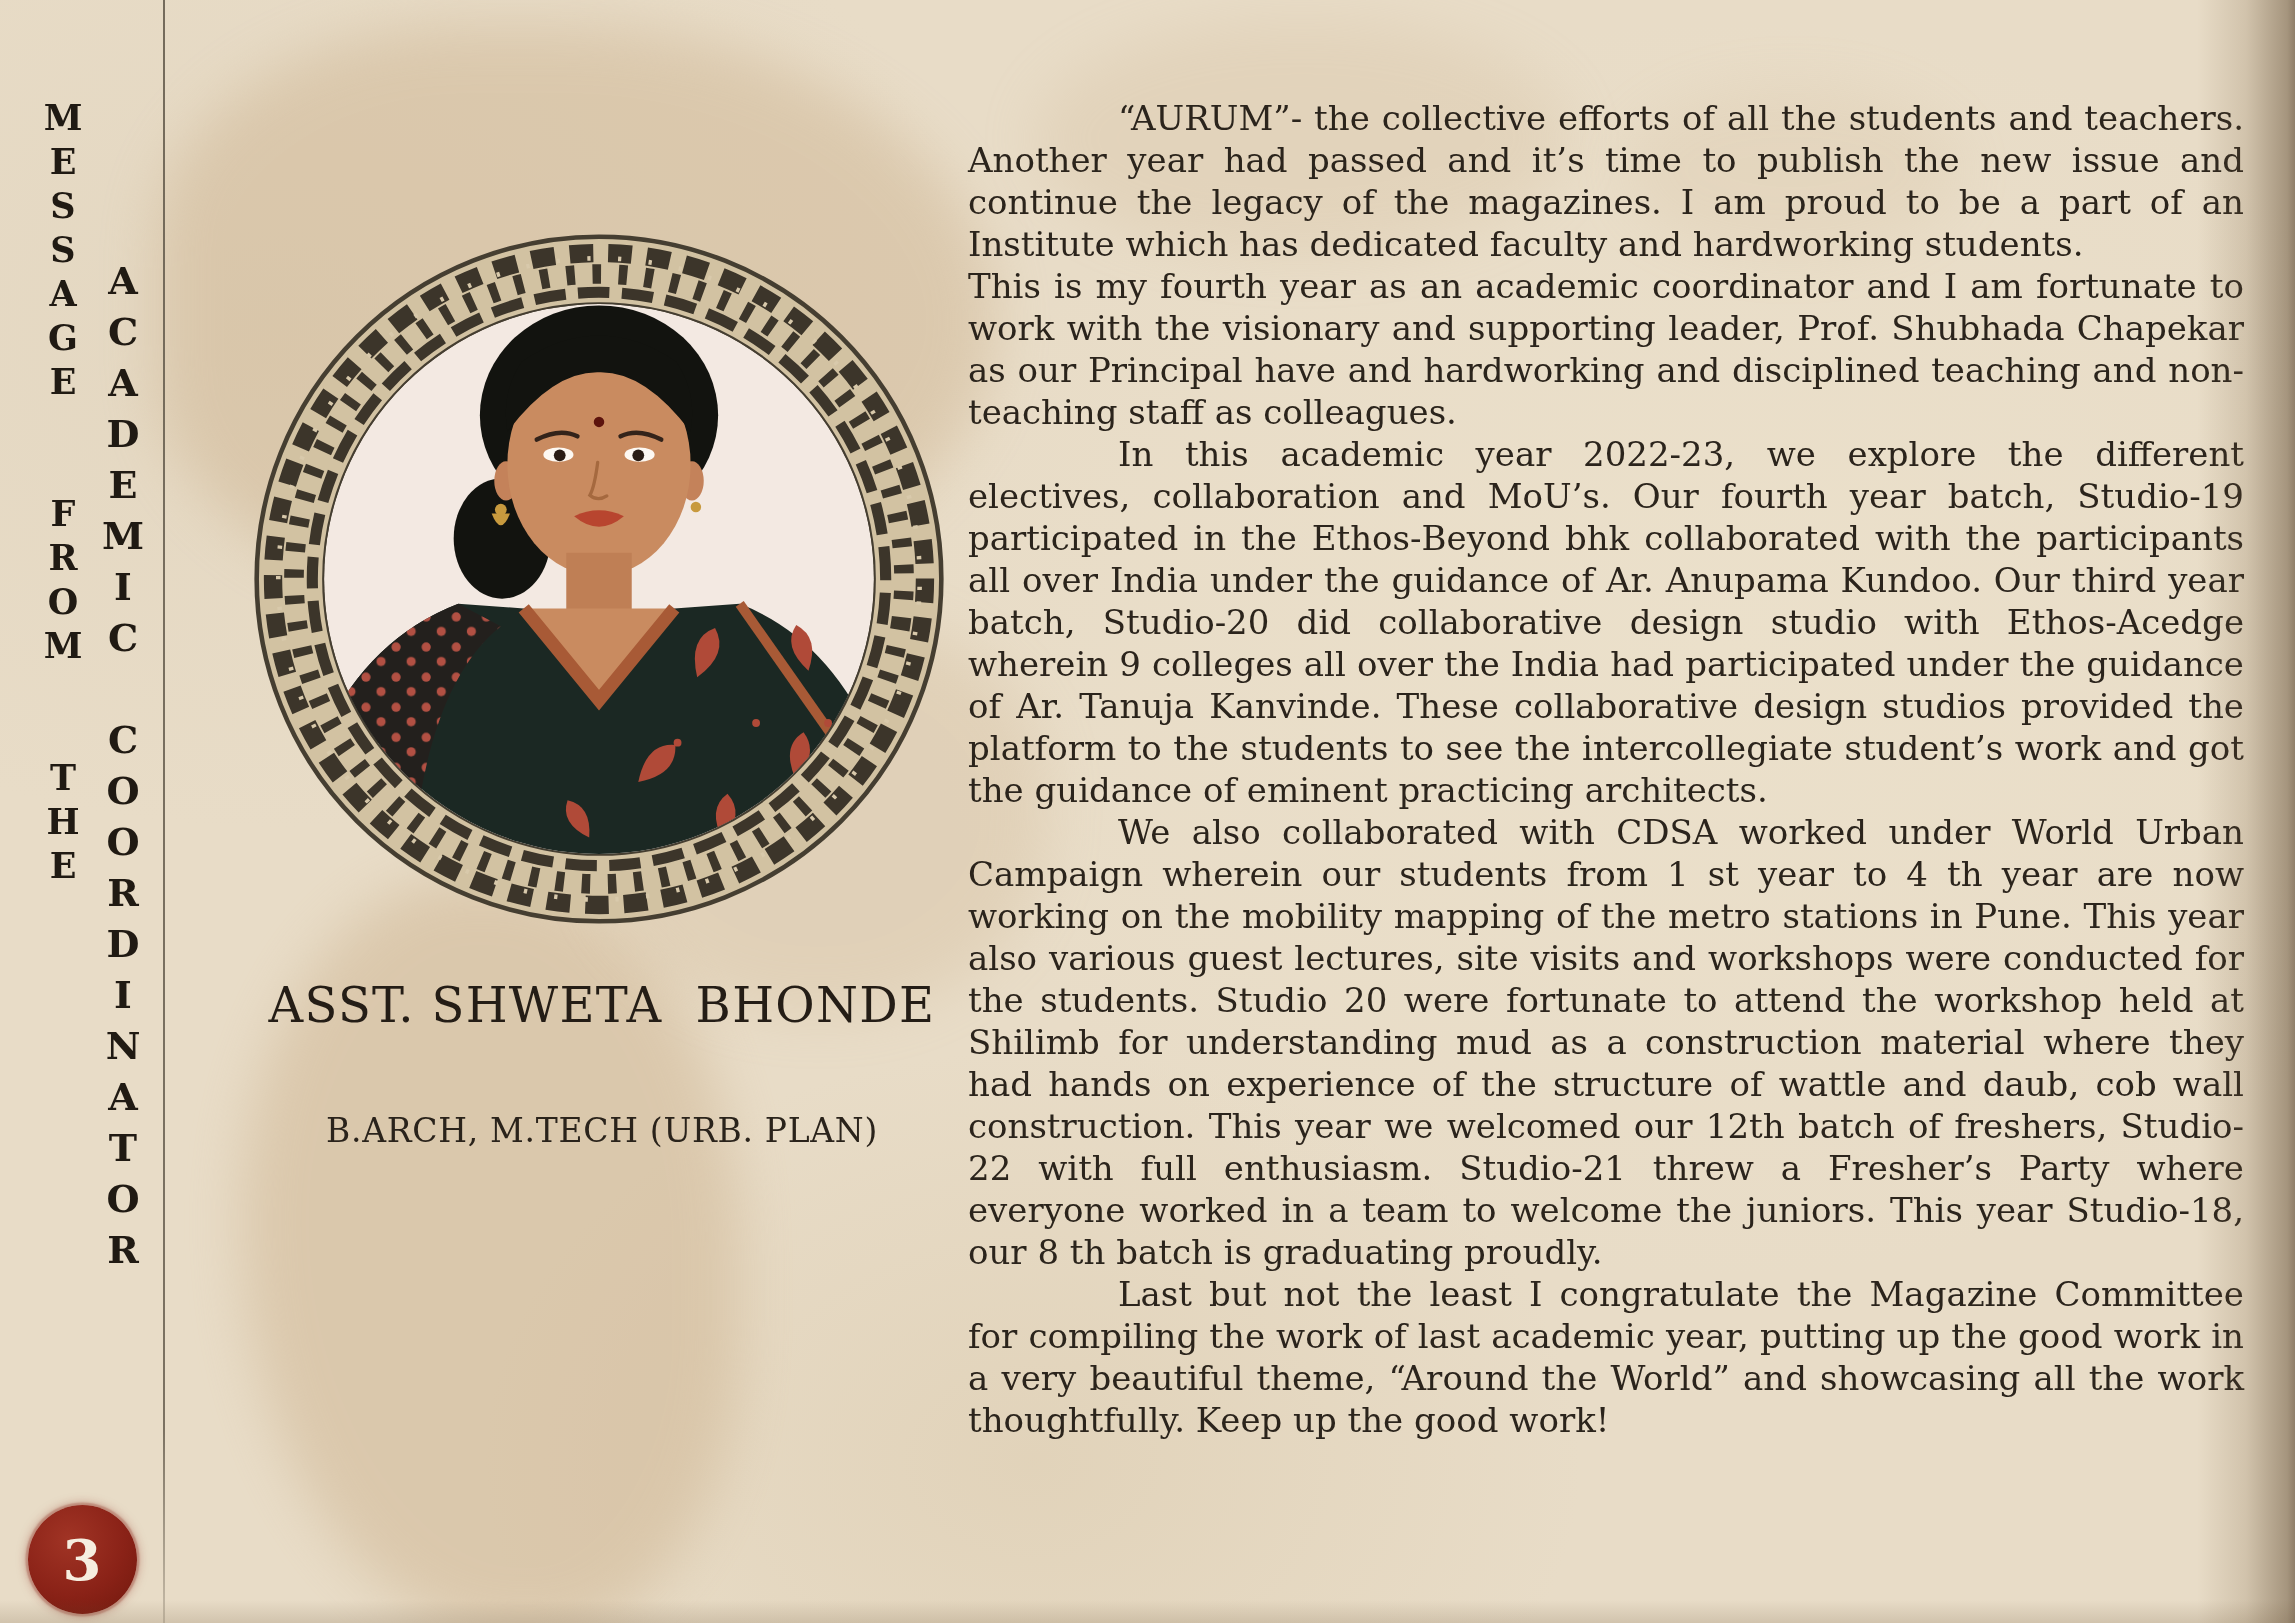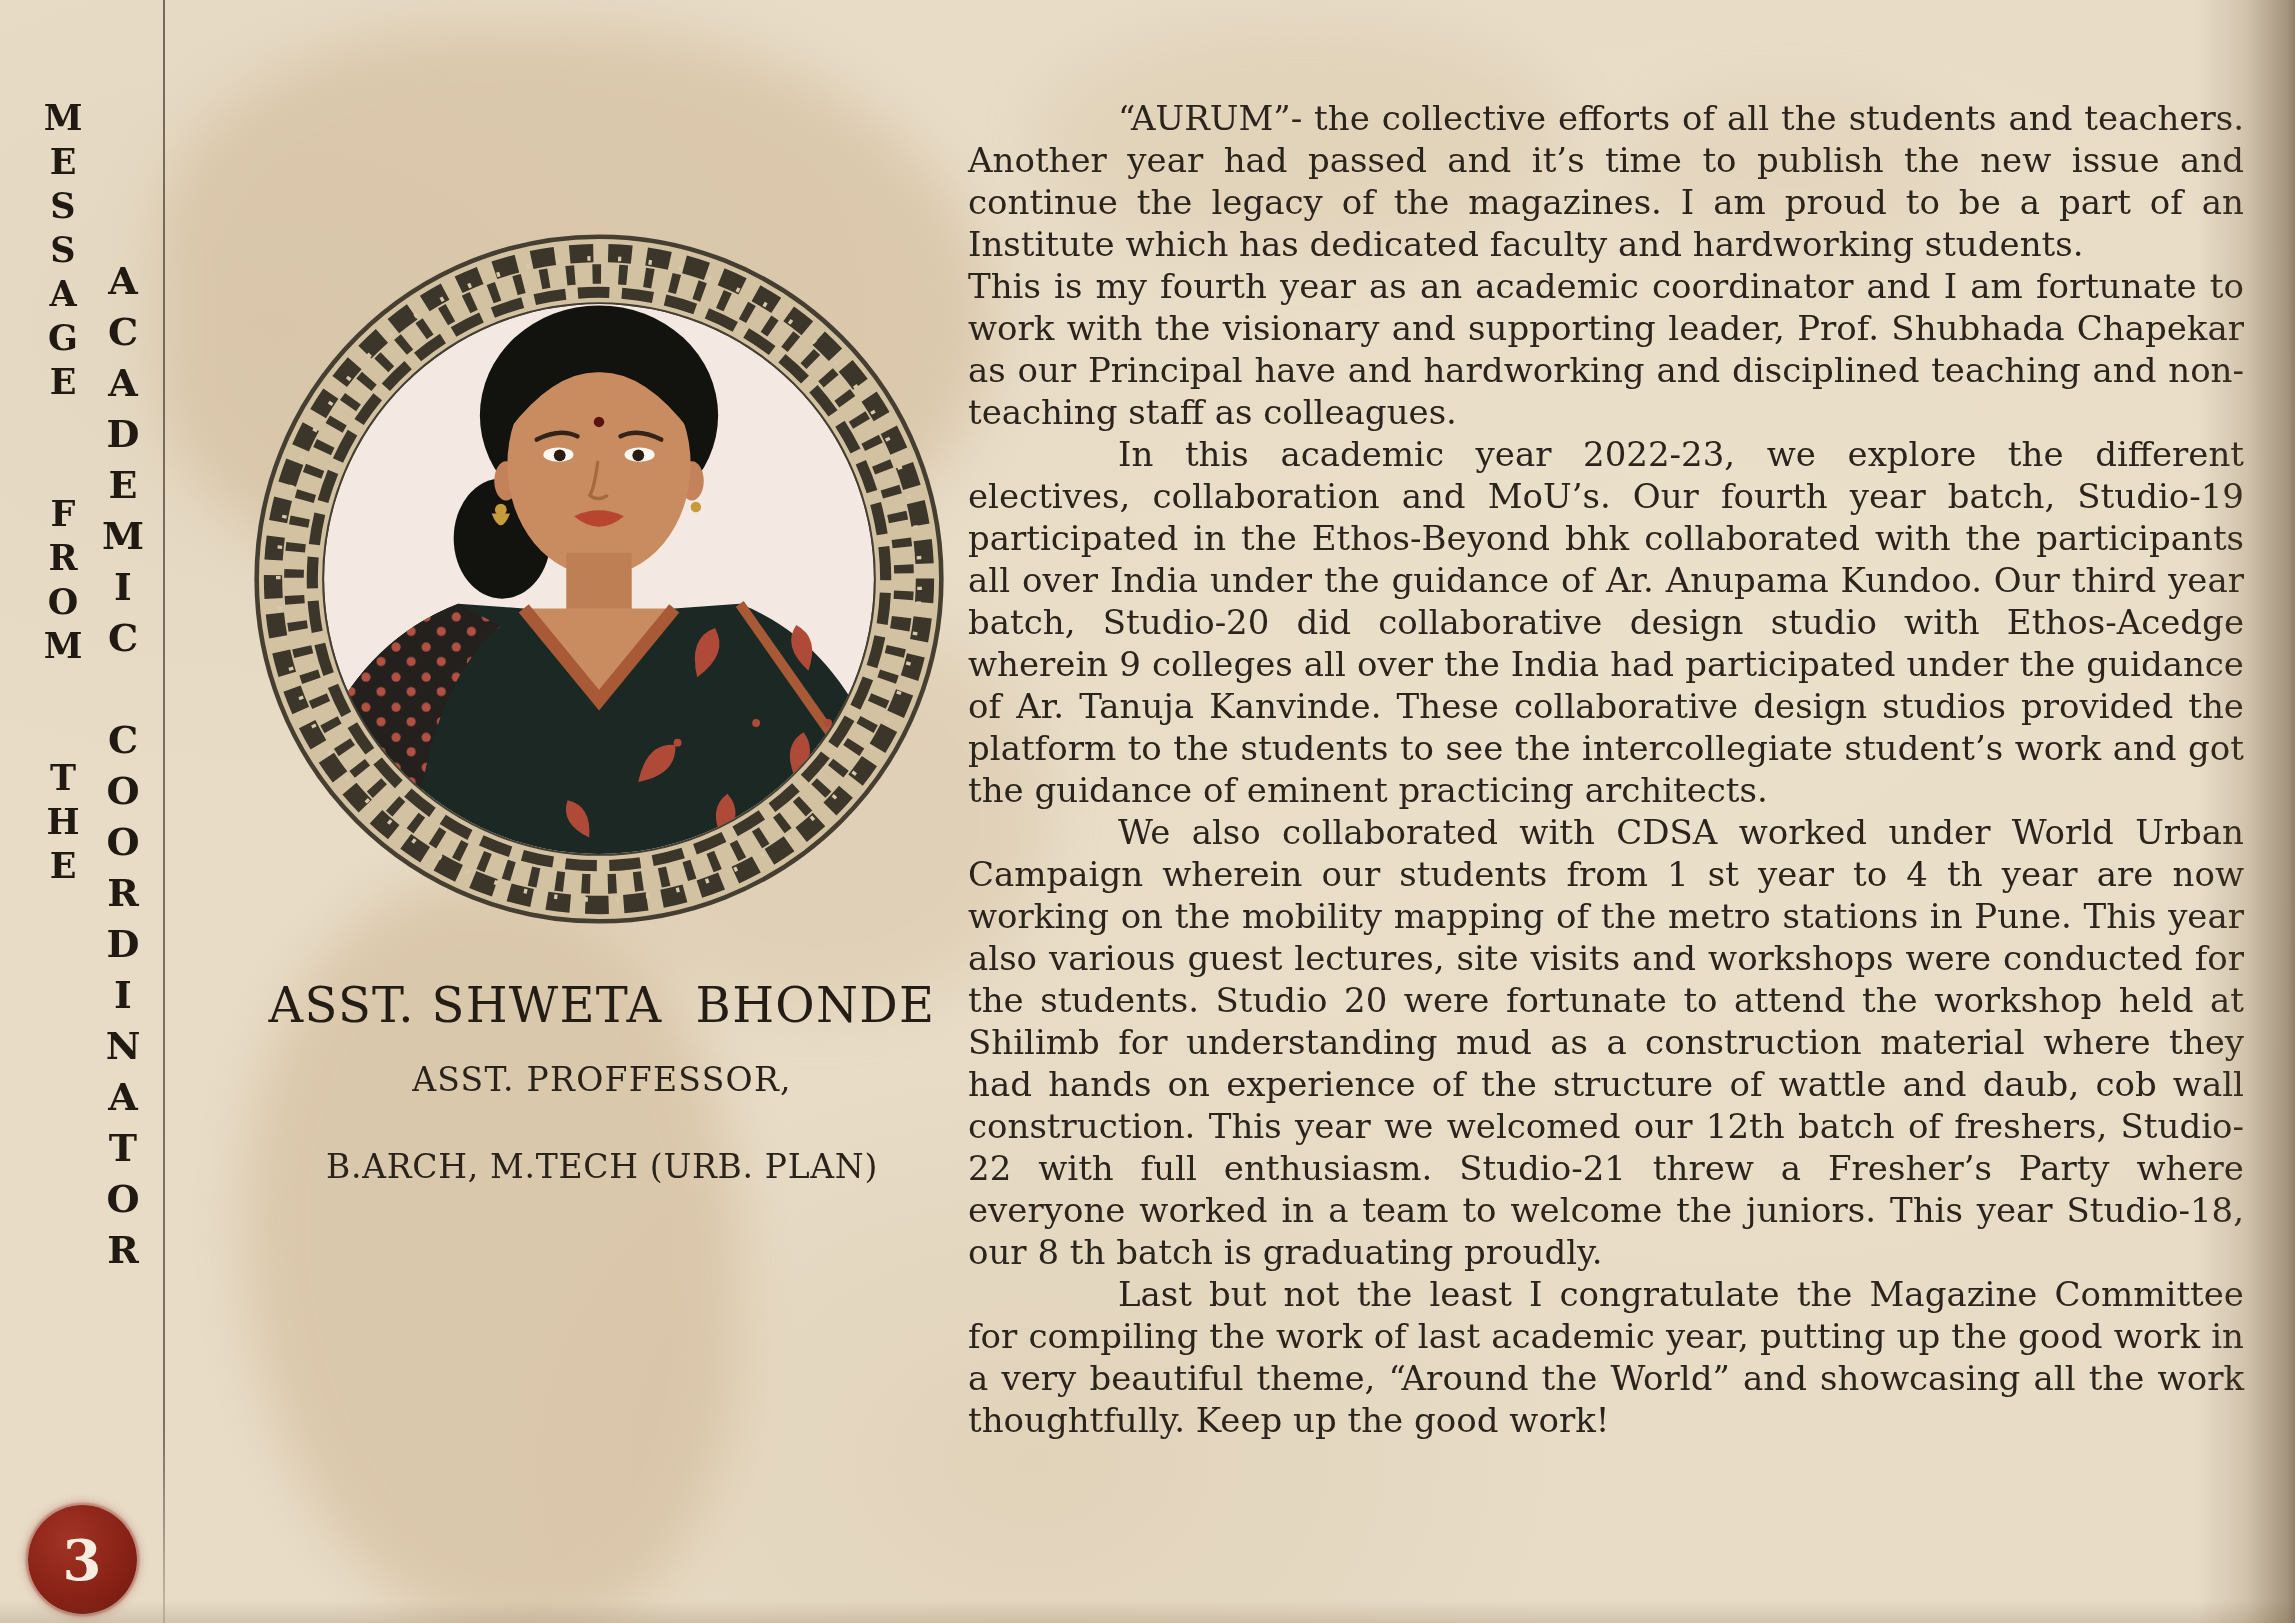--- a/index.html
+++ b/index.html
@@ -30,21 +30,21 @@
   .v1{left:37px;top:96px;width:52px;font-size:35px;line-height:44px;letter-spacing:0;}
   .v2{left:93px;top:255px;width:60px;font-size:38px;line-height:51px;}
 
   .photo-wrap{position:absolute;left:239px;top:219px;width:720px;height:720px;}
 
   .name{position:absolute;left:216px;top:977px;width:772px;text-align:center;
     font-size:48px;letter-spacing:1.3px;color:#241d16;white-space:pre;}
   .role{position:absolute;left:216px;top:1060px;width:772px;text-align:center;
     font-size:33px;letter-spacing:1.3px;color:#2a231b;}
   .degrees{position:absolute;left:216px;top:1111px;width:772px;text-align:center;
-    font-size:33px;letter-spacing:0.7px;color:#2a231b;margin-top:36px;}
+    font-size:33px;letter-spacing:0.7px;color:#2a231b;}
 
   .message{position:absolute;left:968px;top:97px;width:1276px;
     color:#2b241c;font-size:34px;line-height:42px;text-align:justify;}
   .message p{margin:0;}
   .ind{text-indent:150px;}
   .gap{margin-top:60px;}
 
   .badge{position:absolute;left:27.5px;top:1505px;width:109px;height:109px;border-radius:50%;
     background:radial-gradient(circle at 38% 32%, #a13425, #8a2217 55%, #70180d 100%);
     box-shadow:0 0 10.5px rgba(139,34,23,.55), 0 0 1.3px 2.6px rgba(139,34,23,.25);
@@ -166,21 +166,20 @@
           <circle cx="240" cy="220" r="6"></circle>
             <circle cx="120" cy="250" r="6"></circle>
           <circle cx="350" cy="220" r="6"></circle>
             <circle cx="260" cy="380" r="6"></circle>
         </g>
       </g>
     </svg>
   </div>
 
   <div class="name">ASST. SHWETA  BHONDE</div>
-  <div class="role">ASST. PROFFESSOR,</div>
   <div class="degrees">B.ARCH, M.TECH (URB. PLAN)</div>
 
   <div class="message">
     <p class="ind">“AURUM”- the collective efforts of all the students and teachers. Another year had passed and it’s time to publish the new issue and continue the legacy of the magazines. I am proud to be a part of an Institute which has dedicated faculty and hardworking students.</p>
     <p>This is my fourth year as an academic coordinator and I am fortunate to work with the visionary and supporting leader, Prof. Shubhada Chapekar as our Principal have and hardworking and disciplined teaching and non-teaching staff as colleagues.</p>
     <p class="ind gap">In this academic year 2022-23, we explore the different electives, collaboration and MoU’s. Our fourth year batch, Studio-19 participated in the Ethos-Beyond bhk collaborated with the participants all over India under the guidance of Ar. Anupama Kundoo. Our third year batch, Studio-20 did collaborative design studio with Ethos-Acedge wherein 9 colleges all over the India had participated under the guidance of Ar. Tanuja Kanvinde. These collaborative design studios provided the platform to the students to see the intercollegiate student’s work and got the guidance of eminent practicing architects.</p>
     <p class="ind gap">We also collaborated with CDSA worked under World Urban Campaign wherein our students from 1 st year to 4 th year are now working on the mobility mapping of the metro stations in Pune. This year also various guest lectures, site visits and workshops were conducted for the students. Studio 20 were fortunate to attend the workshop held at Shilimb for understanding mud as a construction material where they had hands on experience of the structure of wattle and daub, cob wall construction. This year we welcomed our 12th batch of freshers, Studio-22 with full enthusiasm. Studio-21 threw a Fresher’s Party where everyone worked in a team to welcome the juniors. This year Studio-18, our 8 th batch is graduating proudly.</p>
     <p class="ind gap">Last but not the least I congratulate the Magazine Committee for compiling the work of last academic year, putting up the good work in a very beautiful theme, “Around the World” and showcasing all the work thoughtfully. Keep up the good work!</p>
   </div>
 

